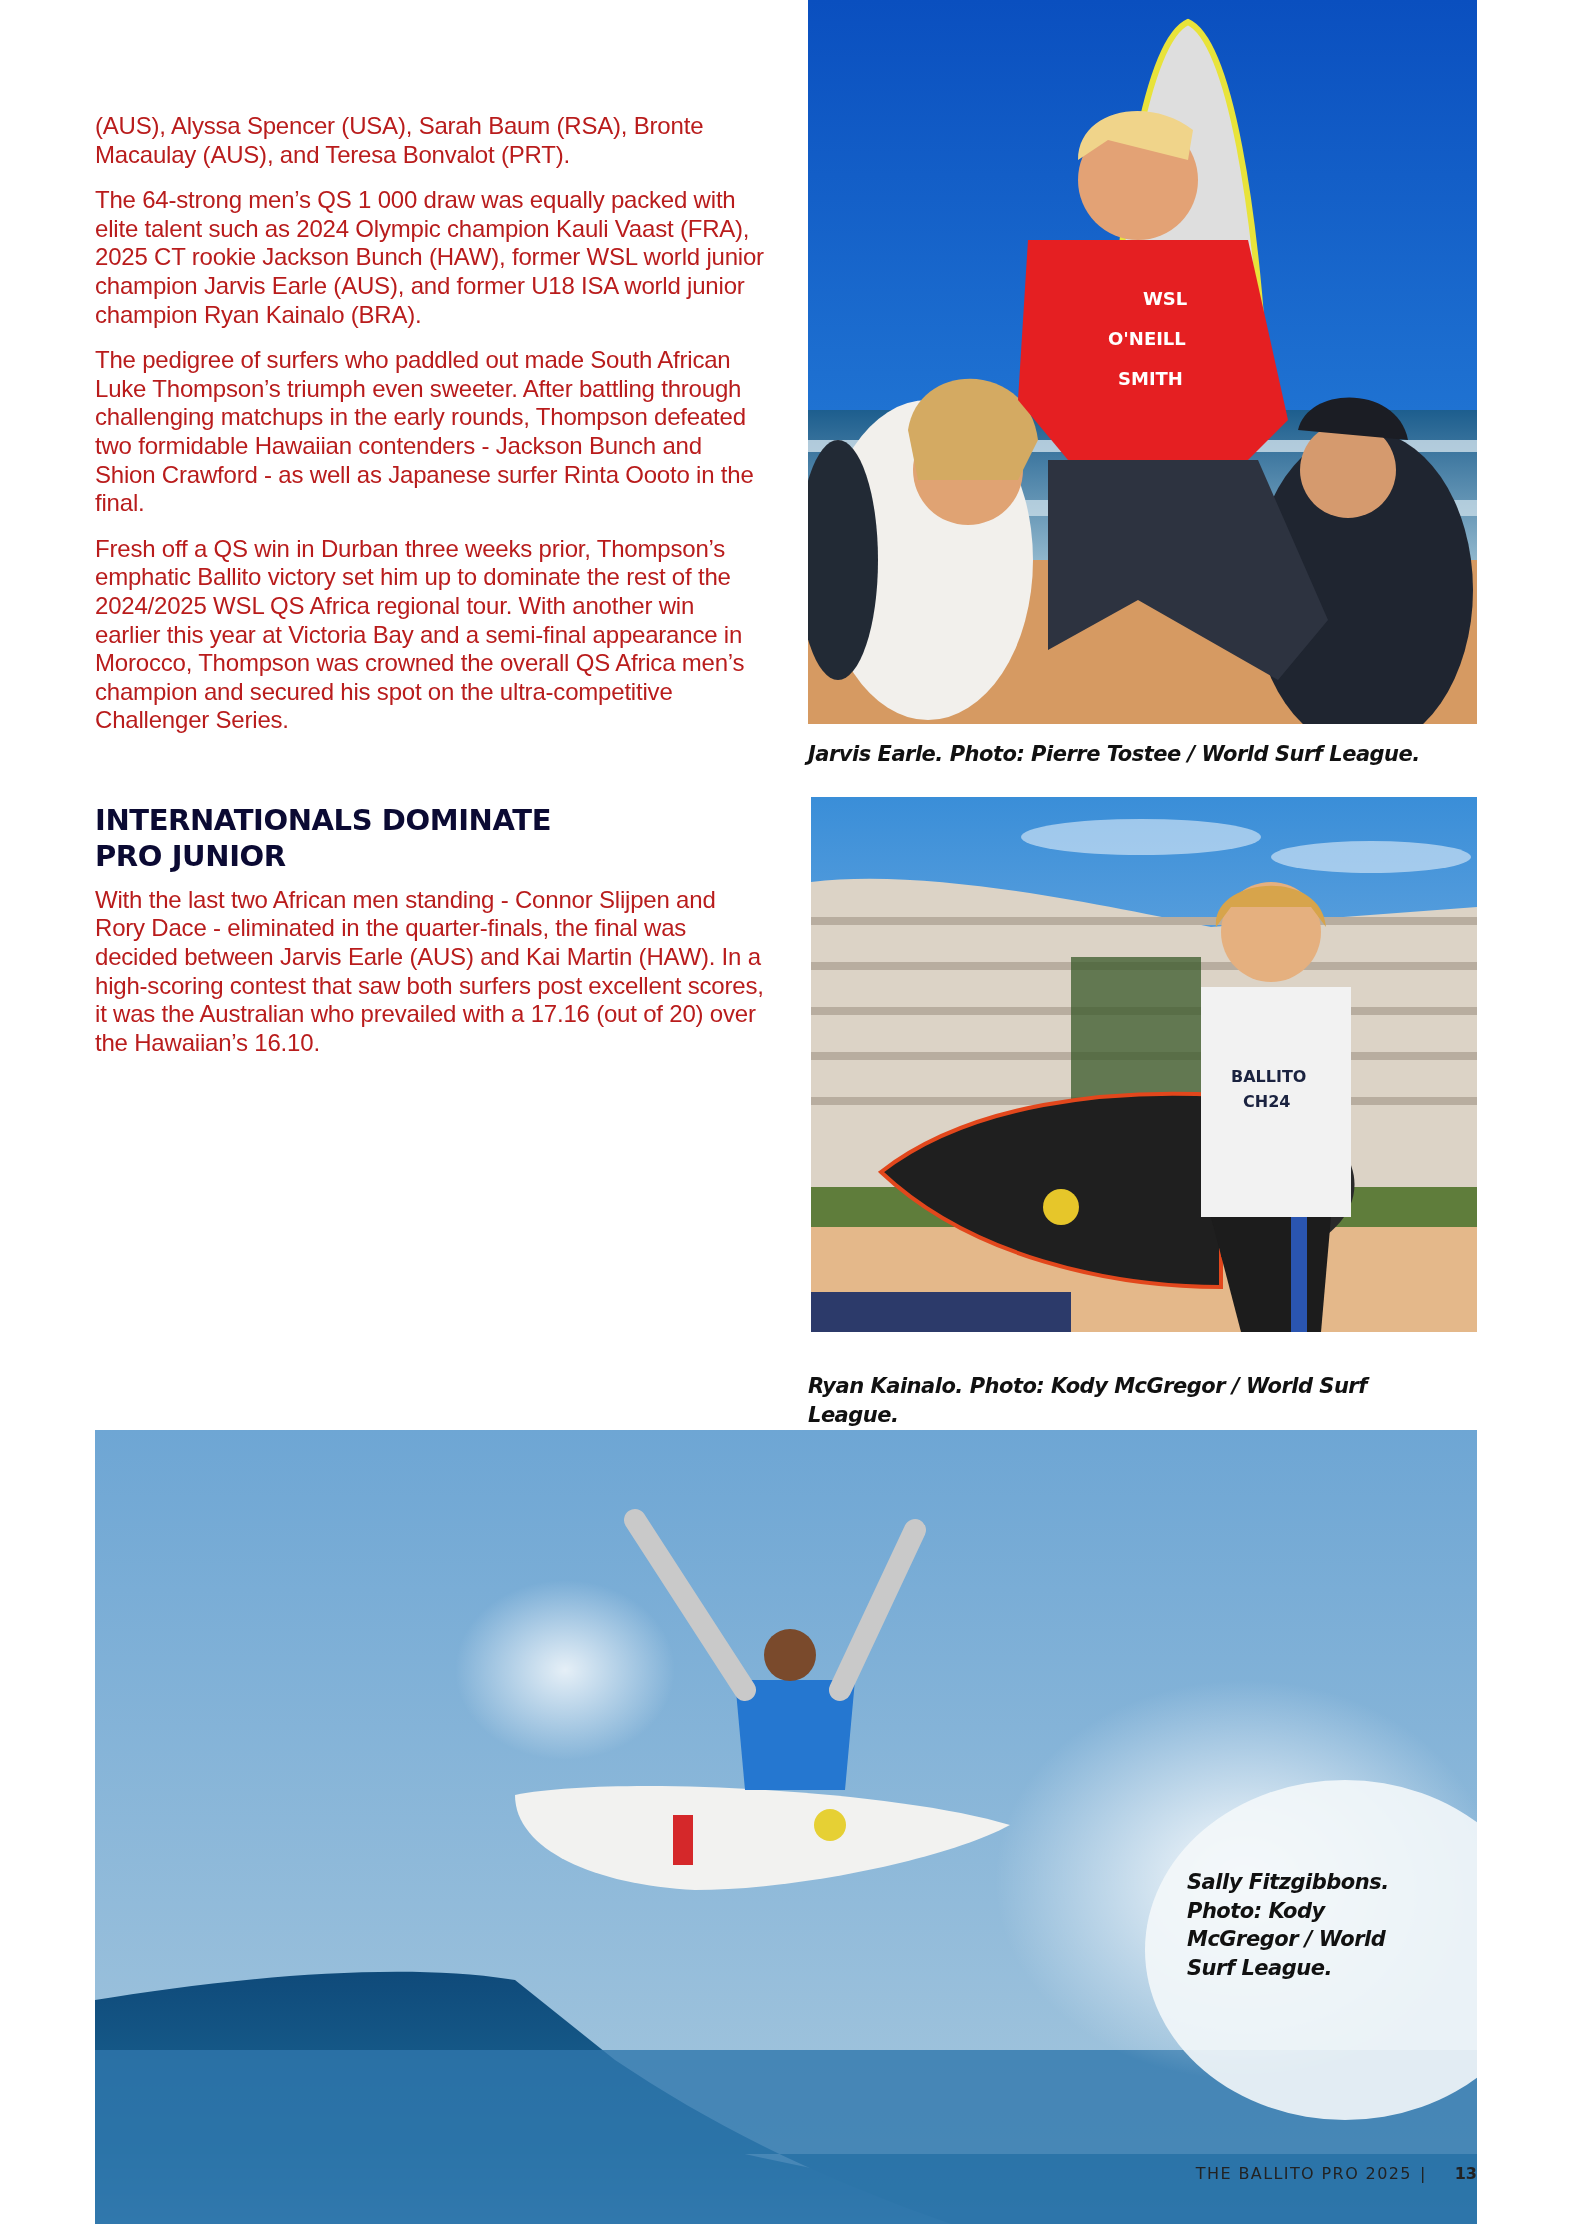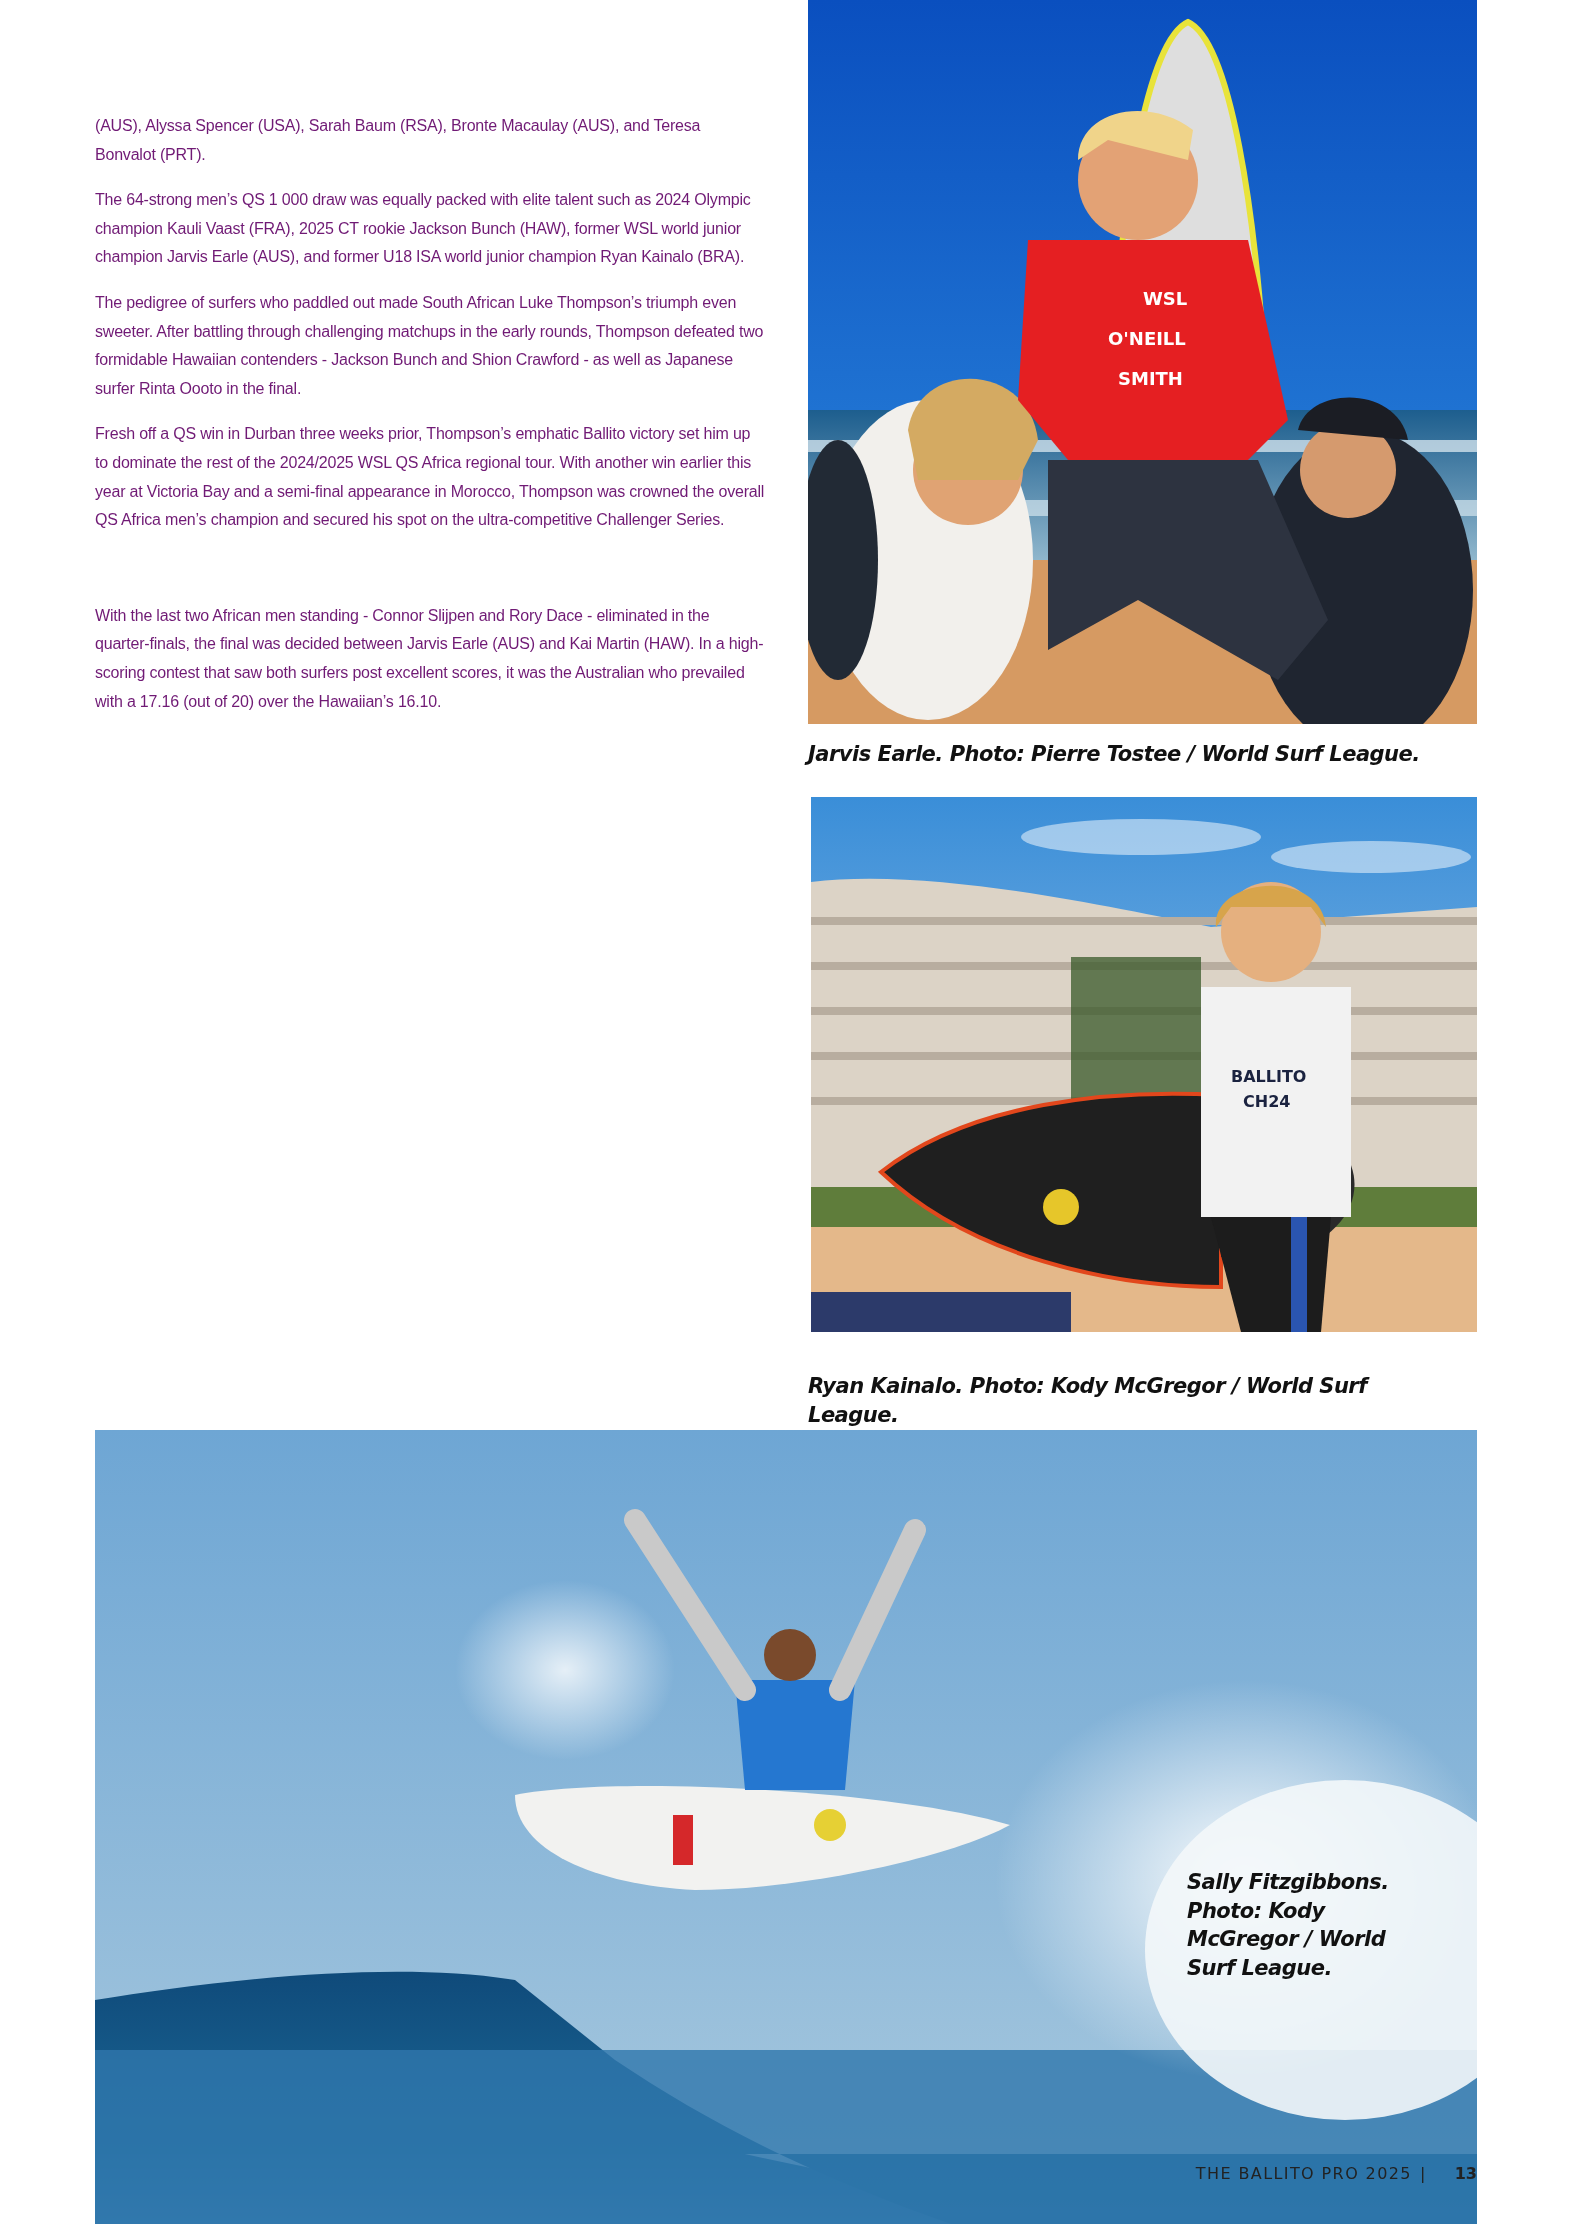--- a/index.html
+++ b/index.html
@@ -1,39 +1,43 @@
 <!DOCTYPE html>
 <html><head>
 <meta charset="utf-8">
 <style>
   html, body { margin:0; padding:0; }
   body { width:1572px; height:2224px; position:relative; background:#ffffff; overflow:hidden;
          font-family:"Liberation Sans", sans-serif; color:#1c1c1c; }
   .col-left { position:absolute; left:95px; top:112px; width:670px; }
-  .para { font-size:16px; line-height:28.6px; margin:0 0 17px 0; letter-spacing:-0.2px; color:#701a75; }
+  .para { font-size:24px; line-height:28.6px; margin:0 0 17px 0; letter-spacing:-0.2px; color:#b91c1c; }
   .heading { font-family:"DejaVu Sans", sans-serif; font-weight:bold; font-size:29px; line-height:36px;
              color:#0b0a33; margin:0 0 12px 0; letter-spacing:-0.4px; }
   .gap { height:50px; }
   .photo { position:absolute; overflow:hidden; }
   .caption { position:absolute; font-family:"DejaVu Sans", sans-serif; font-weight:bold; font-style:italic;
              font-size:21px; line-height:28.5px; color:#111; letter-spacing:-0.5px; }
   .footer { position:absolute; right:95px; top:2164px; font-size:16px; letter-spacing:1.4px; color:#222;
             font-family:"DejaVu Sans", sans-serif; }
   .footer .pg { font-weight:bold; letter-spacing:0; margin-left:22px; }
   .footer .sep { margin:0 6px 0 8px; }
 </style>
 </head>
 <body>
 
 <div class="col-left">
   <p class="para">(AUS), Alyssa Spencer (USA), Sarah Baum (RSA), Bronte Macaulay (AUS), and Teresa Bonvalot (PRT).</p>
   <p class="para">The 64-strong men’s QS 1 000 draw was equally packed with elite talent such as 2024 Olympic champion Kauli Vaast (FRA), 2025 CT rookie Jackson Bunch (HAW), former WSL world junior champion Jarvis Earle (AUS), and former U18 ISA world junior champion Ryan Kainalo (BRA).</p>
   <p class="para">The pedigree of surfers who paddled out made South African Luke Thompson’s triumph even sweeter. After battling through challenging matchups in the early rounds, Thompson defeated two formidable Hawaiian contenders - Jackson Bunch and Shion Crawford - as well as Japanese surfer Rinta Oooto in the final.</p>
   <p class="para">Fresh off a QS win in Durban three weeks prior, Thompson’s emphatic Ballito victory set him up to dominate the rest of the 2024/2025 WSL QS Africa regional tour. With another win earlier this year at Victoria Bay and a semi-final appearance in Morocco, Thompson was crowned the overall QS Africa men’s champion and secured his spot on the ultra-competitive Challenger Series.</p>
   <div class="gap"></div>
+  <h2 class="heading">
+    <span>INTERNATIONALS DOMINATE</span><br>
+    <span>PRO JUNIOR</span>
+  </h2>
   <p class="para">With the last two African men standing - Connor Slijpen and Rory Dace - eliminated in the quarter-finals, the final was decided between Jarvis Earle (AUS) and Kai Martin (HAW). In a high-scoring contest that saw both surfers post excellent scores, it was the Australian who prevailed with a 17.16 (out of 20) over the Hawaiian’s 16.10.</p>
 </div>
 
 <div class="photo" style="left:808px; top:0; width:669px; height:724px;">
   <svg width="669" height="724" viewBox="0 0 669 724">
     <defs>
       <linearGradient id="sky1" x1="0" y1="0" x2="0" y2="1">
         <stop offset="0" stop-color="#0a4fbf"></stop>
         <stop offset="1" stop-color="#2f8de0"></stop>
       </linearGradient>

